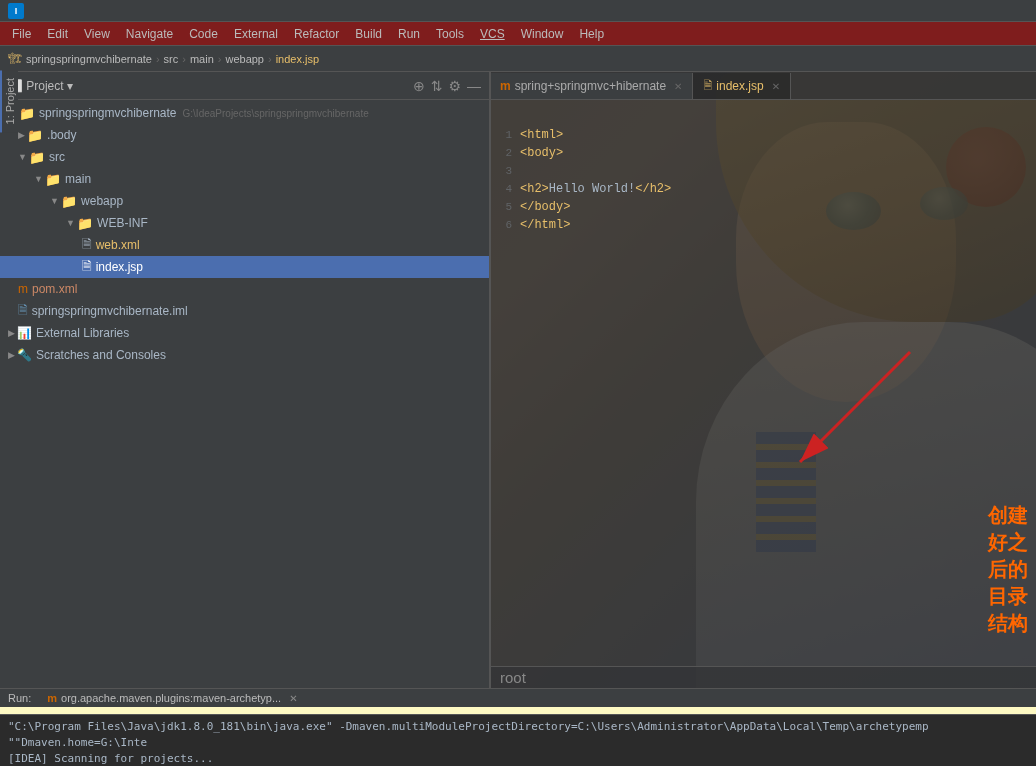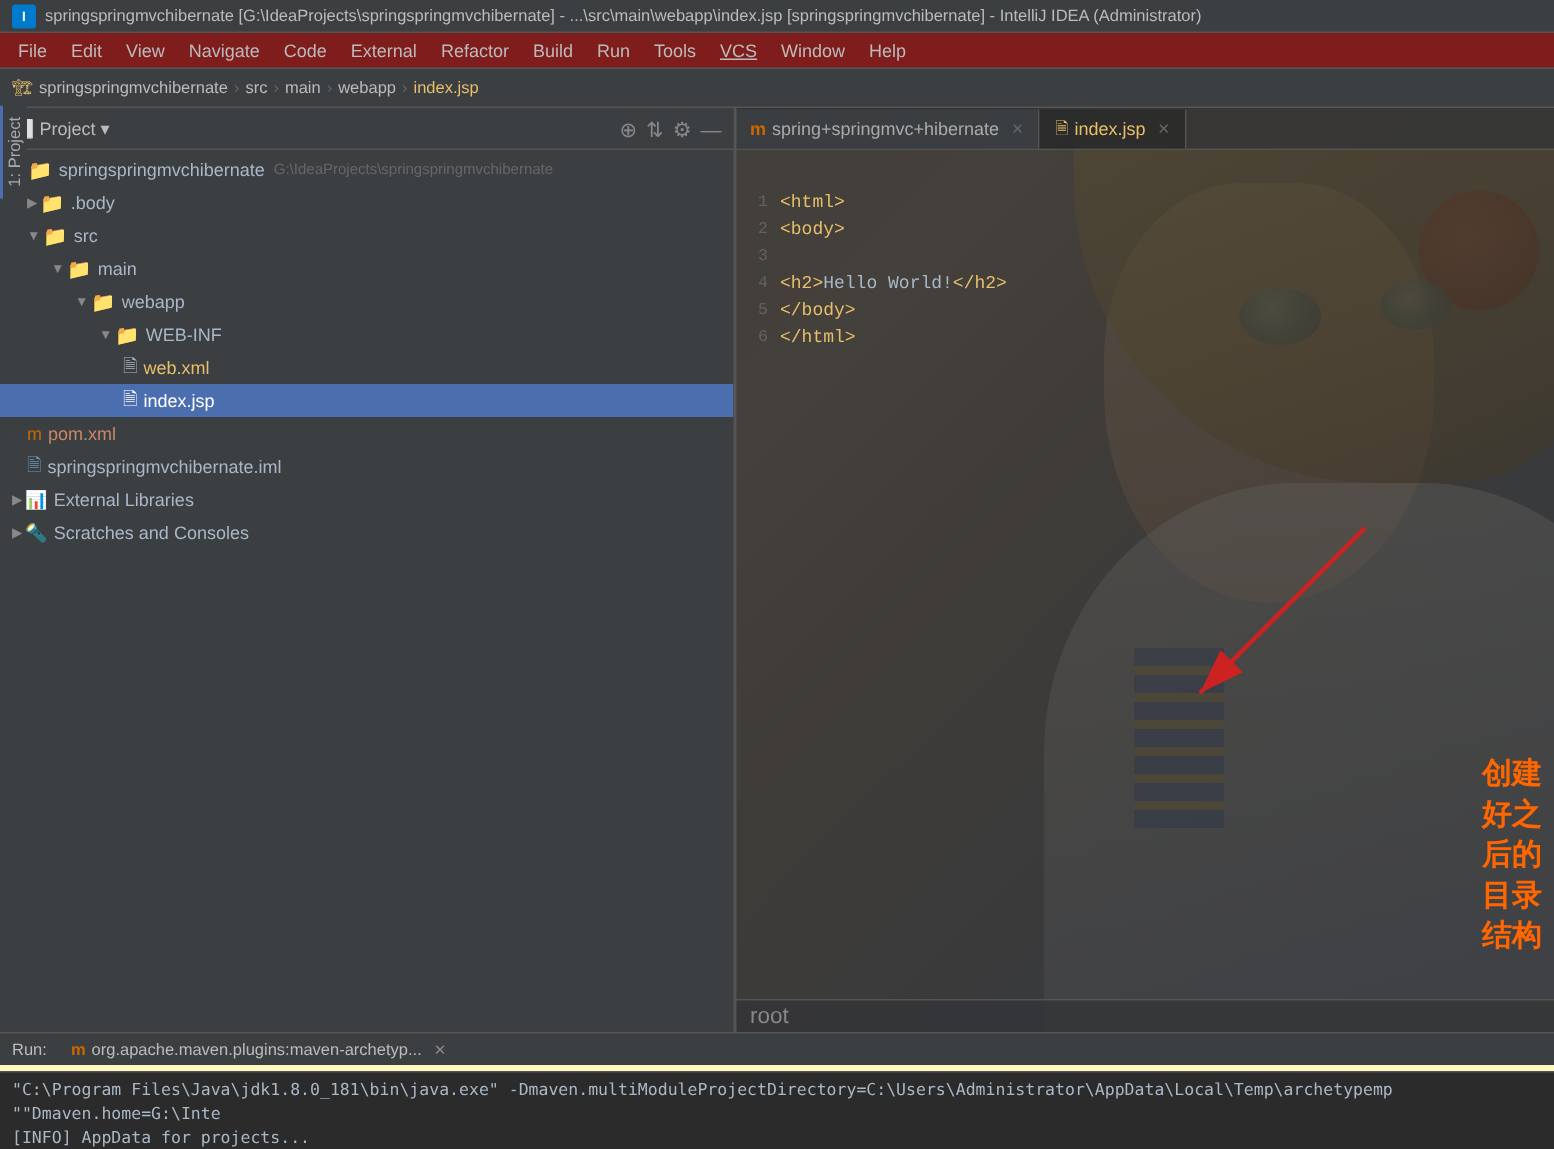--- a/index.html
+++ b/index.html
@@ -211,21 +211,21 @@
     }
 
     
     #run-bar {
       background: #3c3f41;
       height: 26px;
       display: flex;
       align-items: center;
       padding: 0 8px;
       border-top: 1px solid #555;
-      border-bottom: 4px solid #fef9c3;
+      border-bottom: 7px solid #fef9c3;
       font-size: 11px;
       color: #bbbbbb;
     }
     #run-bar .run-tab {
       display: flex;
       align-items: center;
       padding: 0 8px;
       height: 26px;
       cursor: pointer;
     }
@@ -270,21 +270,20 @@
       background: #555;
       height: calc(766px - 72px - 78px);
       z-index: 5;
     }
   </style>
 </head>
 <body>
 
 <div id="title-bar">
   <span class="app-icon">I</span>
-  <span>springspringmvchibernate [G:\IdeaProjects\springspringmvchibernate] - ...\src\main\webapp\index.jsp [springspringmvchibernate] - IntelliJ IDEA (Administrator)</span>
 </div>
 
 <div id="menu-bar">
   <span class="menu-item">File</span>
   <span class="menu-item">Edit</span>
   <span class="menu-item">View</span>
   <span class="menu-item">Navigate</span>
   <span class="menu-item">Code</span>
   <span class="menu-item">External</span>
   <span class="menu-item">Refactor</span>
@@ -491,18 +490,18 @@
     <span>org.apache.maven.plugins:maven-archetyp...</span>
     <span class="close-tab">✕</span>
   </div>
 </div>
 
 <div id="console-output">
   <div class="console-line">
     <span style="color:#a9b7c6;">"C:\Program Files\Java\jdk1.8.0_181\bin\java.exe" -Dmaven.multiModuleProjectDirectory=C:\Users\Administrator\AppData\Local\Temp\archetypemp ""Dmaven.home=G:\Inte</span>
   </div>
   <div class="console-line">
-    <span style="color:#a9b7c6;">[INFO] AppData for projects...</span>
+    <span style="color:#a9b7c6;">[IDEA] Scanning for projects...</span>
   </div>
 
 </div>
 
 <div id="project-tab">1: Project</div>
 
 </body></html>

